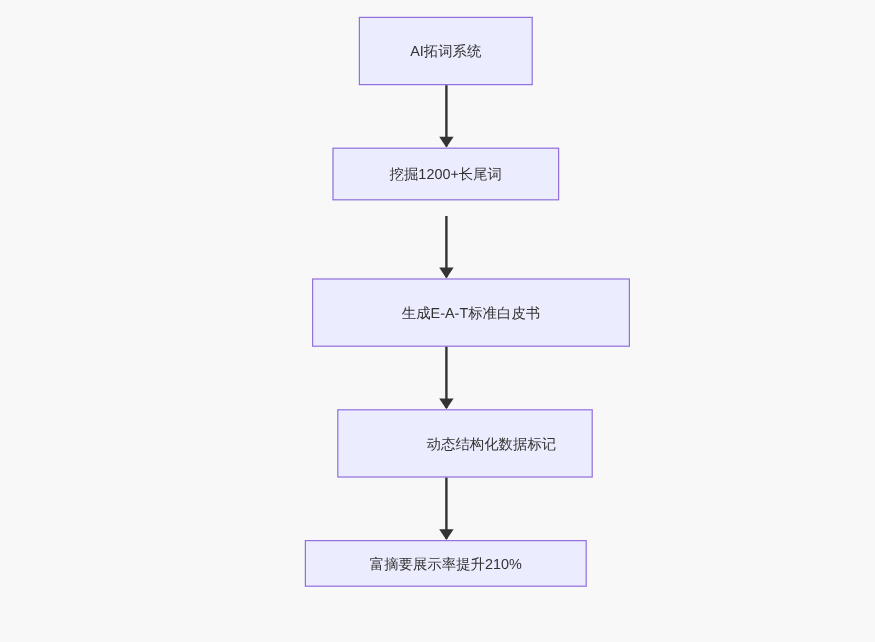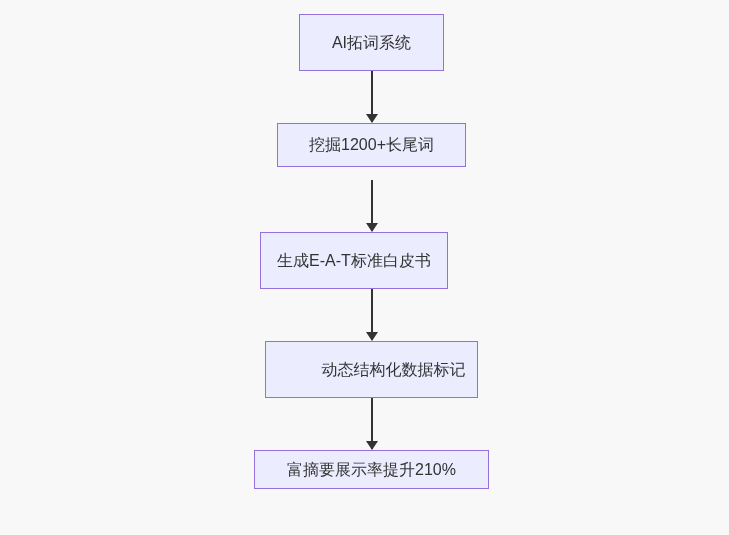--- a/index.html
+++ b/index.html
@@ -20,21 +20,21 @@
     font-family: "Liberation Sans", "DejaVu Sans", sans-serif;
   }
   .node {
     position: absolute;
     background: var(--node-fill);
     border: 1px solid var(--node-border);
     display: flex;
     align-items: center;
     justify-content: center;
     color: var(--text-color);
-    font-size: 16px;
+    font-size: 12px;
     line-height: 1;
     text-align: center;
     white-space: nowrap;
   }
   .edge {
     position: absolute;
     width: 12px;
     margin-left: -6px; 
   }
   .edge-line {
@@ -72,30 +72,30 @@
 
   <div class="node" style="left:277px; top:123px; width:189px; height:44px;">
     <span>挖掘1200+长尾词</span>
   </div>
 
   <div class="edge" style="left:371.5px; top:180px; height:52px;">
     <div class="edge-line"></div>
     <div class="edge-arrowhead"></div>
   </div>
 
-  <div class="node" style="left:260px; top:232px; width:188px; height:57px;">
+  <div class="node" style="left:260px; top:232px; width:265px; height:57px;">
     <span>生成E-A-T标准白皮书</span>
   </div>
 
   <div class="edge" style="left:371.5px; top:289px; height:52px;">
     <div class="edge-line"></div>
     <div class="edge-arrowhead"></div>
   </div>
 
-  <div class="node" style="left:265px; top:341px; width:213px; height:57px;padding-left:44px;">
+  <div class="node" style="left:281px; top:341px; width:213px; height:57px;padding-left:44px;">
     <span>动态结构化数据标记</span>
   </div>
 
   <div class="edge" style="left:371.5px; top:398px; height:52px;">
     <div class="edge-line"></div>
     <div class="edge-arrowhead"></div>
   </div>
 
   <div class="node" style="left:254px; top:450px; width:235px; height:39px;">
     <span>富摘要展示率提升210%</span>

